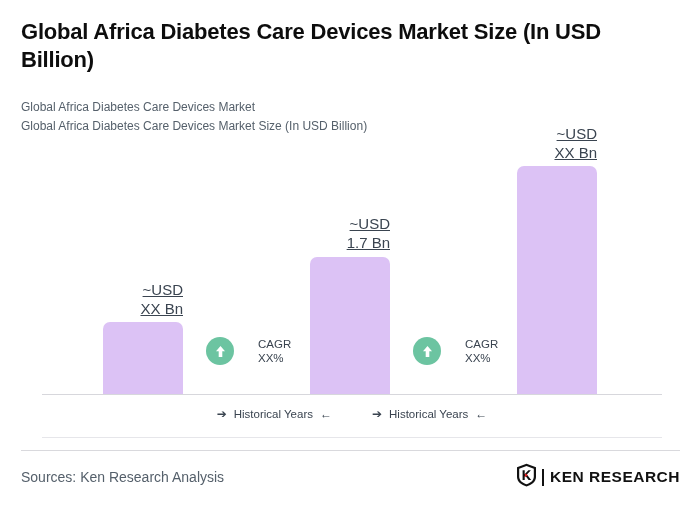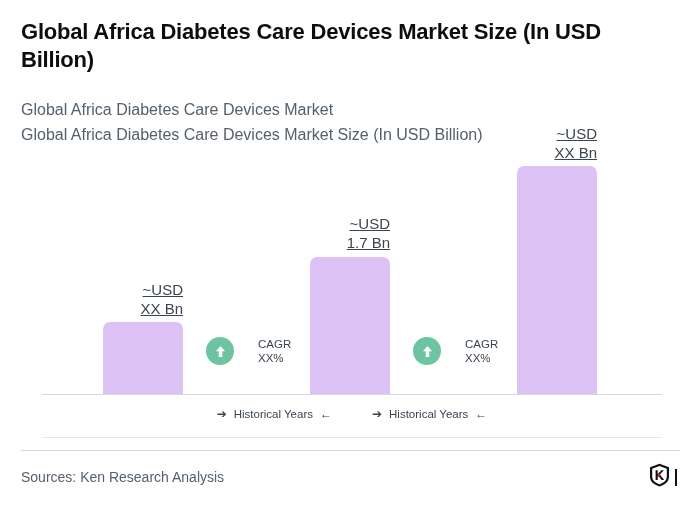--- a/index.html
+++ b/index.html
@@ -30,21 +30,21 @@
     letter-spacing: -0.2px;
     margin: 0;
   }
   .subtitles {
     position: absolute;
     left: 21px;
     top: 98px;
     width: 648px;
   }
   .subtitle-line {
-    font-size: 16px;
+    font-size: 12px;
     color: #55606b;
     line-height: 1.55;
     white-space: nowrap;
   }
 
   
   .plot {
     position: absolute;
     left: 0;
     top: 0;
@@ -272,14 +272,17 @@
   <div class="logo">
     <span>
       <svg width="21" height="24" viewBox="0 0 21 24" aria-hidden="true">
         <path d="M10.5 0.8 L20 4.2 L20 13.8 C20 19 15.6 22 10.5 23.4 C5.4 22 1 19 1 13.8 L1 4.2 Z" fill="#111111"></path>
         <path d="M10.5 3.1 L17.8 5.7 L17.8 13.6 C17.8 17.7 14.4 20.1 10.5 21.2 C6.6 20.1 3.2 17.7 3.2 13.6 L3.2 5.7 Z" fill="#ffffff"></path>
         <path d="M6.6 7.3 L8.7 7.3 L8.7 11.3 L12.4 7.3 L14.9 7.3 L10.9 11.5 L15.2 17.0 L12.6 17.0 L9.4 12.8 L8.7 13.5 L8.7 17.0 L6.6 17.0 Z" fill="#111111"></path>
         <path d="M8.9 10.2 L12.0 12.2 L8.9 14.2 Z" fill="#e02020"></path>
       </svg>
     </span>
     <span class="logo-divider"></span>
+    <span class="logo-word">
+      <span class="logo-k-wrap">KEN RESEARCH</span>
+    </span>
   </div>
 </div>
 
 </body></html>

